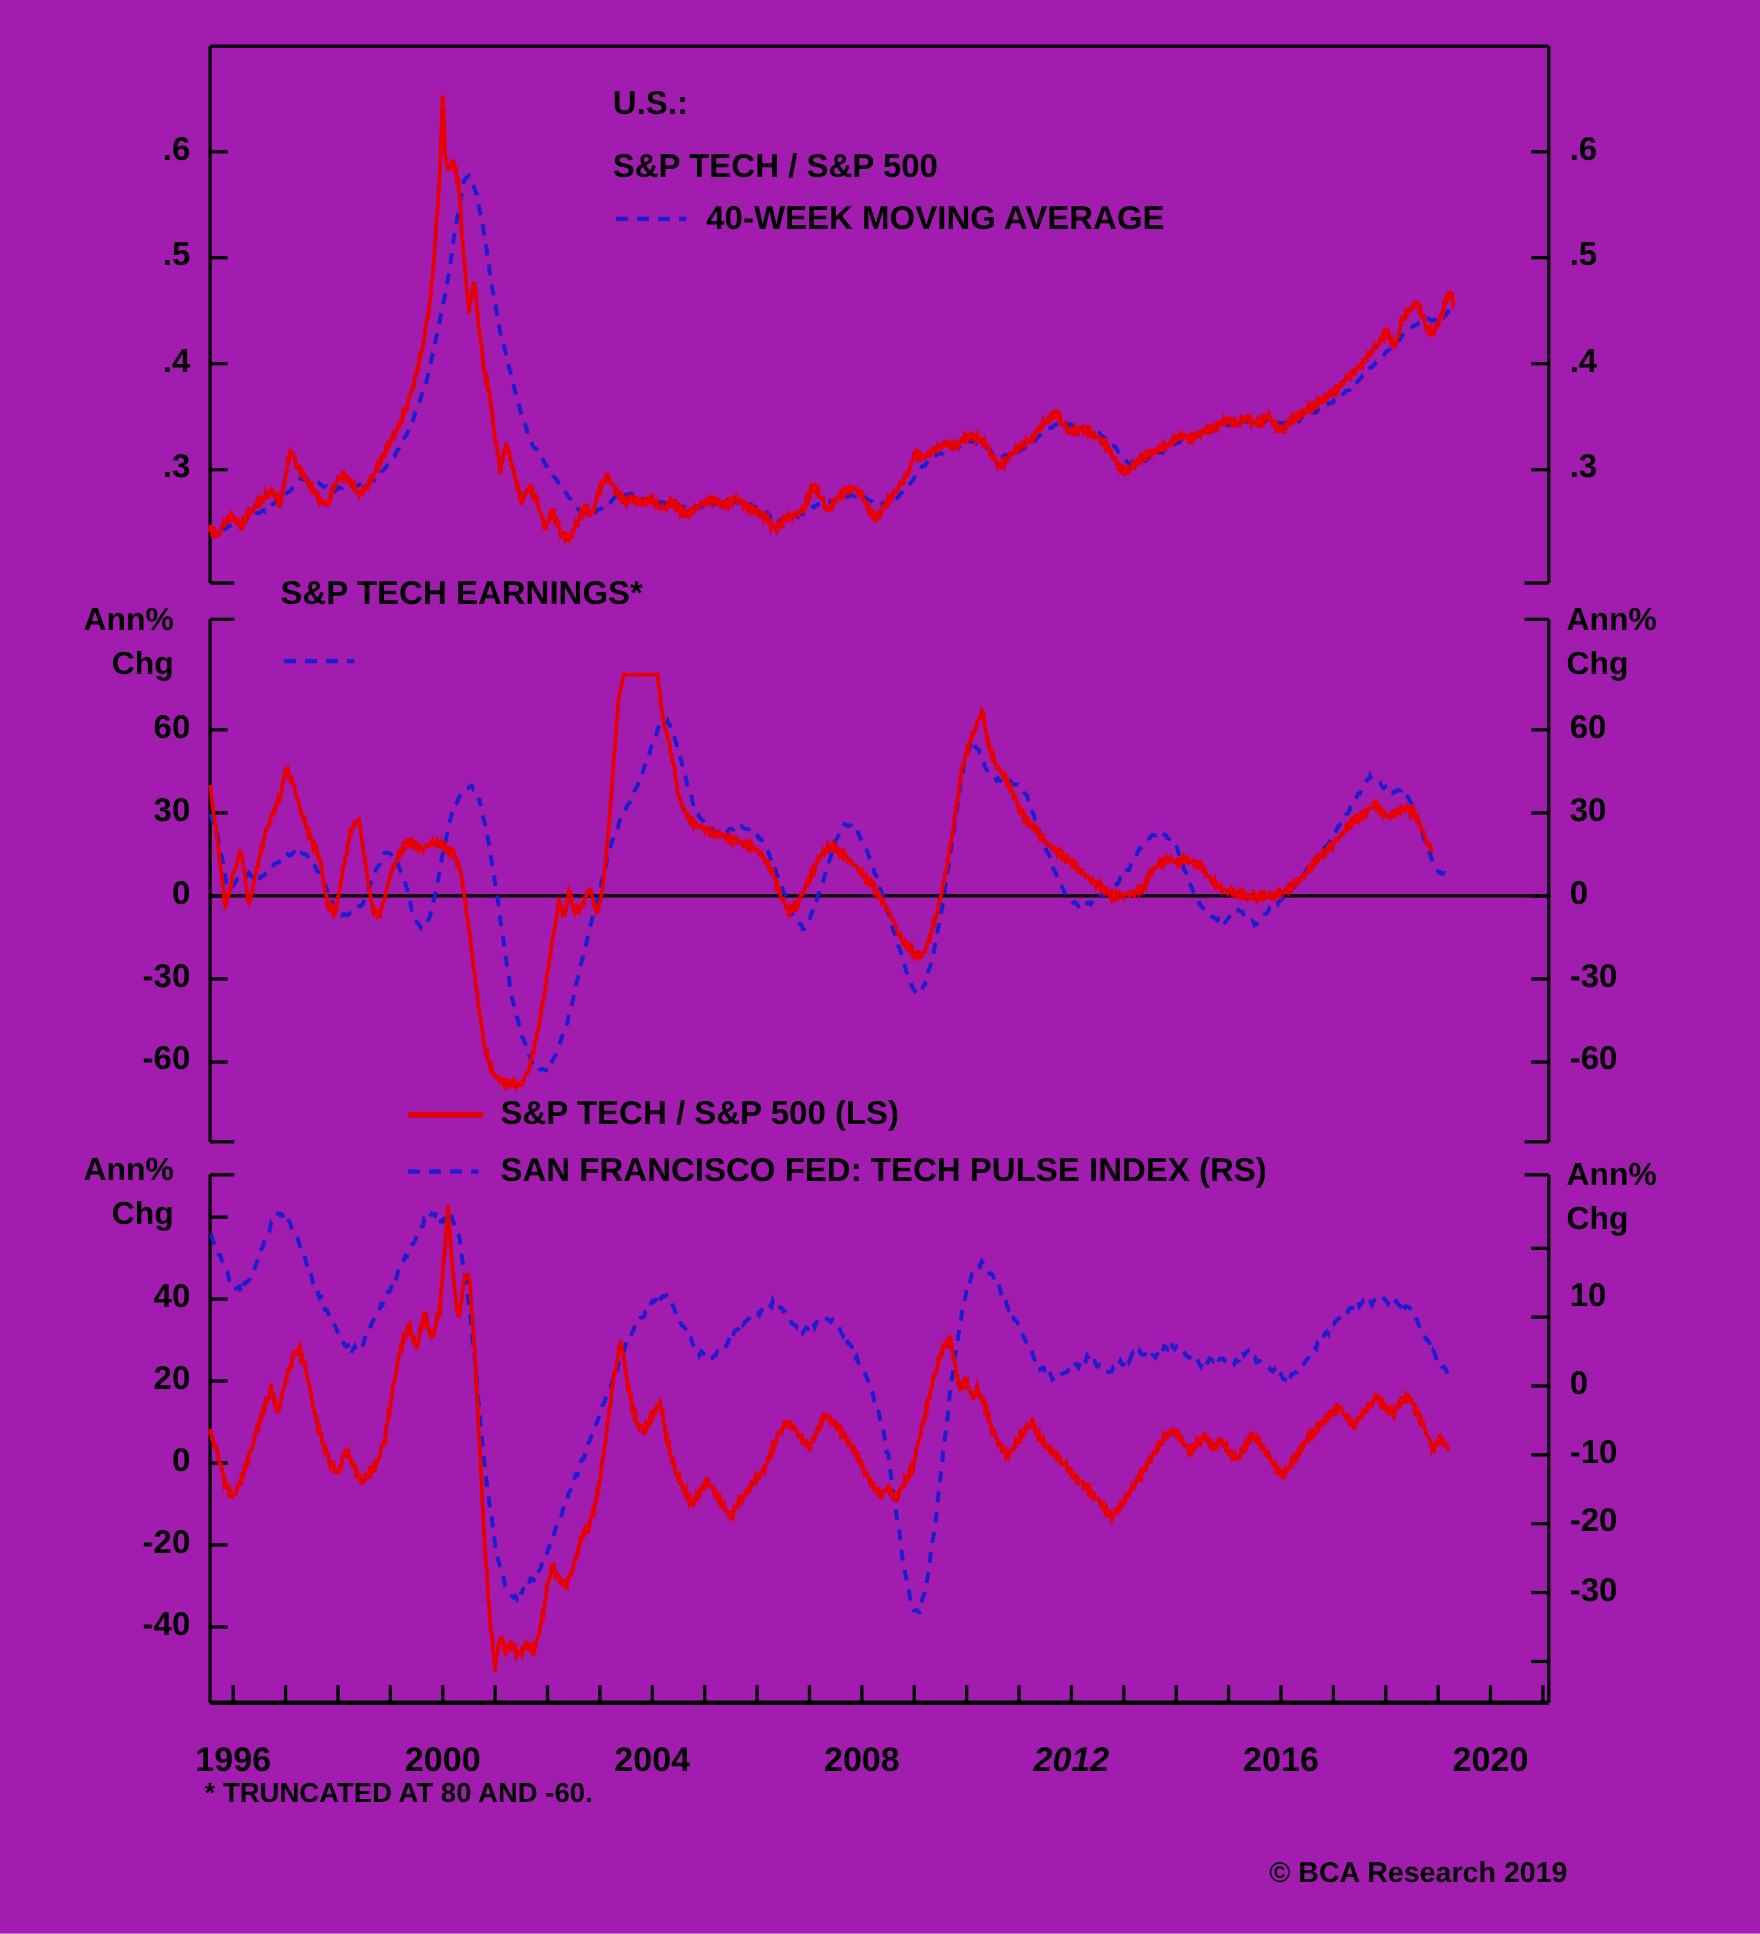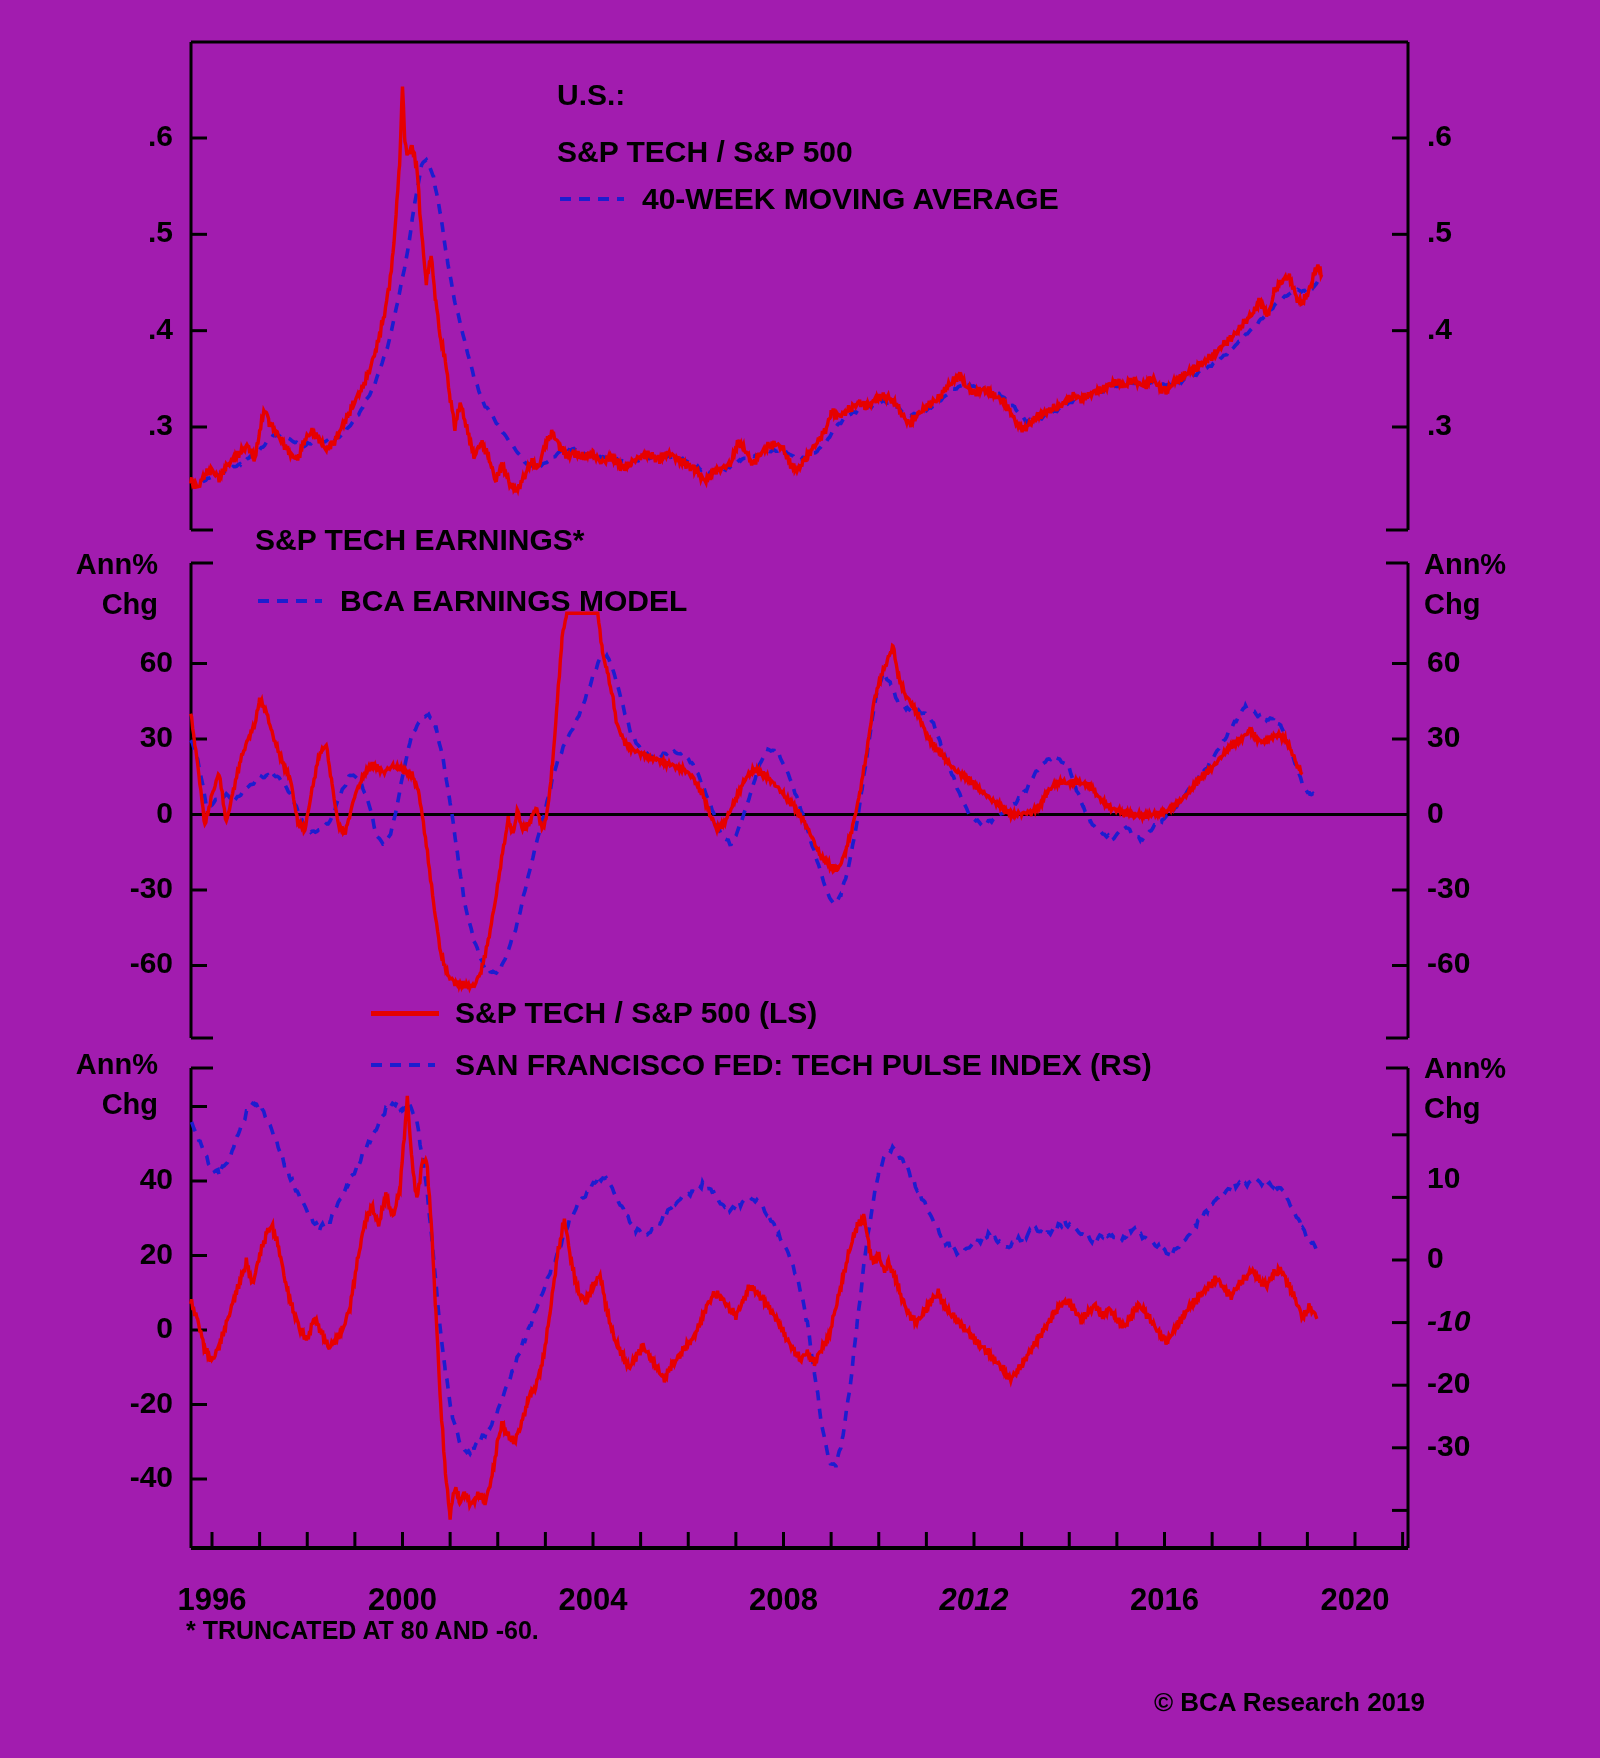--- a/index.html
+++ b/index.html
@@ -104,21 +104,20 @@
       <path d="M190.6 1303.9L191.6 1299.3L192.7 1308.4L193.7 1308.3L194.8 1316.1L195.8 1312.6L196.9 1317.7L197.7 1319.0L198.8 1324.8L199.8 1331.1L200.9 1331.2L201.9 1337.3L203.0 1339.6L204.0 1350.0L204.9 1348.0L205.9 1353.6L207.0 1348.3L208.0 1357.2L209.0 1355.3L210.1 1361.7L211.1 1356.2L212.0 1359.6L213.0 1358.1L214.1 1358.1L215.1 1355.9L216.2 1350.3L217.2 1349.6L218.3 1346.6L219.1 1350.3L220.2 1340.8L221.2 1341.3L222.3 1331.7L223.3 1336.3L224.4 1328.6L225.4 1329.6L226.3 1320.8L227.3 1320.0L228.4 1316.8L229.4 1316.1L230.5 1311.0L231.5 1305.4L232.6 1303.3L233.4 1299.4L234.5 1302.4L235.5 1292.5L236.6 1292.8L237.6 1284.1L238.7 1288.9L239.7 1280.2L240.6 1281.4L241.6 1272.8L242.7 1274.0L243.7 1270.6L244.8 1270.7L245.8 1264.5L246.3 1257.7L247.3 1267.0L248.4 1267.0L249.4 1278.0L250.5 1275.4L251.5 1282.3L252.5 1281.4L253.5 1282.1L254.6 1277.0L255.6 1272.6L256.7 1265.9L257.7 1262.2L258.8 1261.1L259.6 1254.2L260.7 1254.3L261.7 1244.1L262.8 1247.2L263.8 1240.6L264.9 1243.9L265.9 1232.9L266.8 1232.9L267.8 1228.0L268.9 1232.4L269.9 1228.3L271.0 1227.2L271.5 1226.5L272.6 1224.1L273.6 1235.1L274.7 1233.3L275.7 1240.9L276.8 1236.3L277.8 1246.0L278.7 1246.7L279.7 1255.8L280.8 1257.2L281.8 1262.3L282.9 1267.6L283.9 1275.2L285.0 1281.8L285.8 1282.4L286.9 1289.1L287.9 1288.5L289.0 1299.8L290.0 1298.1L291.1 1305.7L292.1 1302.3L293.0 1312.1L294.0 1312.6L295.1 1319.0L296.1 1316.5L297.2 1320.4L298.2 1322.8L299.2 1328.5L300.1 1332.2L301.2 1328.2L302.2 1332.6L303.2 1331.2L304.3 1339.6L305.3 1335.3L306.4 1340.4L307.3 1335.8L308.3 1339.3L309.3 1332.9L310.4 1333.3L311.4 1323.9L312.5 1323.5L313.5 1319.5L314.4 1318.9L315.4 1322.0L316.5 1319.4L317.5 1324.4L318.6 1324.8L319.6 1332.7L320.7 1328.8L321.5 1334.4L322.6 1330.4L323.6 1340.2L324.7 1338.2L325.7 1344.1L326.8 1339.7L327.8 1346.5L328.7 1348.1L329.7 1348.0L330.8 1346.2L331.8 1341.6L332.9 1343.3L333.9 1341.4L335.0 1344.6L335.8 1337.4L336.9 1339.7L337.9 1332.7L339.0 1339.1L340.0 1332.3L341.1 1334.3L342.1 1326.0L343.0 1328.9L344.0 1326.1L345.1 1324.1L346.1 1318.7L347.2 1313.5L348.2 1312.8L349.3 1309.7L350.1 1310.7L351.2 1296.7L352.2 1294.5L353.3 1283.4L354.3 1284.8L355.4 1272.2L356.4 1269.4L357.3 1258.2L358.3 1257.4L359.4 1251.3L360.4 1247.4L361.4 1238.6L362.5 1233.0L363.5 1229.8L364.4 1224.0L365.4 1225.3L366.5 1215.5L367.5 1217.4L368.6 1211.1L369.6 1215.8L370.7 1206.3L371.5 1207.2L372.6 1204.8L373.6 1213.5L374.7 1214.4L375.7 1218.9L376.8 1217.5L377.8 1221.9L378.7 1226.3L379.7 1220.2L380.8 1218.4L381.8 1207.8L382.9 1208.4L383.9 1201.2L385.0 1203.4L385.8 1192.4L386.9 1199.1L387.9 1197.6L389.0 1207.9L390.0 1207.9L391.1 1213.2L392.1 1211.9L393.0 1215.3L394.0 1214.6L395.1 1208.9L396.1 1205.7L397.2 1196.3L398.2 1197.1L399.3 1190.5L400.1 1191.9L401.2 1171.1L402.2 1162.3L403.3 1144.8L404.3 1139.2L405.4 1121.4L406.4 1110.8L407.3 1095.8L408.3 1111.2L409.4 1127.8L410.4 1140.6L411.5 1154.5L412.0 1158.2L413.1 1172.2L414.1 1177.2L415.2 1190.6L416.2 1192.3L416.8 1197.2L417.8 1194.1L418.9 1184.1L419.9 1183.1L421.0 1168.8L421.6 1165.3L422.6 1160.9L423.6 1162.4L424.7 1162.1L425.7 1159.6L426.3 1161.3L427.4 1166.9L428.4 1186.9L429.5 1196.2L430.5 1214.3L431.1 1220.7L432.1 1236.6L433.2 1261.3L434.2 1279.9L435.3 1305.4L435.8 1309.1L436.9 1331.2L437.9 1348.9L439.0 1373.9L440.0 1394.1L440.6 1402.7L441.6 1420.9L442.7 1428.9L443.7 1451.2L444.8 1461.5L445.4 1473.7L446.4 1482.8L447.5 1489.5L448.5 1503.3L449.6 1511.8L450.1 1519.6L451.2 1506.7L452.2 1502.8L453.3 1493.5L454.3 1492.5L454.9 1490.5L455.9 1487.2L457.0 1493.7L458.0 1491.2L459.1 1502.4L459.7 1503.7L460.7 1502.1L461.7 1498.4L462.8 1495.3L463.8 1497.1L464.4 1491.6L465.5 1499.1L466.5 1493.5L467.6 1499.2L468.6 1498.0L469.7 1505.8L470.7 1503.7L471.6 1503.3L472.6 1501.8L473.7 1500.1L474.7 1503.1L475.7 1497.9L476.8 1498.0L477.8 1491.8L478.7 1496.1L479.7 1493.2L480.8 1499.7L481.8 1493.1L482.9 1499.5L483.9 1497.6L485.0 1505.0L485.8 1501.1L486.9 1495.5L487.9 1491.1L489.0 1488.1L490.0 1486.8L491.1 1479.1L492.1 1475.8L493.0 1466.7L494.0 1468.1L495.1 1457.1L496.1 1455.3L497.2 1441.1L497.8 1439.0L498.8 1437.4L499.8 1433.3L500.9 1430.6L501.9 1421.3L502.5 1425.1L503.6 1423.8L504.6 1432.7L505.7 1430.9L506.7 1434.5L507.3 1434.7L508.3 1431.6L509.4 1440.4L510.4 1436.6L511.5 1441.8L512.5 1435.7L513.6 1444.0L514.4 1440.6L515.5 1442.3L516.5 1434.6L517.6 1433.3L518.6 1430.0L519.7 1430.8L520.7 1427.5L521.6 1420.7L522.6 1419.6L523.7 1412.9L524.7 1416.2L525.8 1407.0L526.8 1406.7L527.8 1396.5L528.7 1399.2L529.8 1394.7L530.8 1397.4L531.8 1389.7L532.9 1391.1L533.9 1388.5L535.0 1390.9L535.8 1388.0L536.9 1379.8L537.9 1378.6L539.0 1373.2L540.0 1375.3L541.1 1365.9L542.1 1365.2L543.0 1355.3L544.0 1356.1L545.1 1345.2L546.1 1342.3L547.2 1328.5L548.2 1325.9L549.3 1317.3L550.1 1313.2L551.2 1304.6L552.2 1293.1L553.3 1287.4L554.3 1278.8L555.4 1275.0L556.4 1261.2L557.3 1257.1L558.3 1246.2L559.4 1249.1L560.4 1238.8L561.5 1237.3L562.5 1224.9L563.6 1225.4L564.4 1218.8L565.5 1227.4L566.5 1231.9L567.6 1236.6L568.6 1245.4L569.7 1252.4L570.7 1261.6L571.6 1260.4L572.6 1269.0L573.7 1268.8L574.7 1281.4L575.8 1279.9L576.8 1288.1L577.9 1285.8L578.7 1294.2L579.8 1294.8L580.8 1298.0L581.9 1295.7L582.9 1296.6L584.0 1299.5L585.0 1301.6L585.9 1304.3L586.9 1295.4L588.0 1297.7L589.0 1291.8L590.0 1297.2L591.1 1288.4L592.1 1290.0L593.0 1282.0L594.0 1286.5L595.1 1283.0L596.1 1283.6L597.2 1277.6L598.2 1277.4L599.3 1276.9L600.1 1275.0L601.2 1283.1L602.2 1282.5L603.3 1292.6L604.3 1295.1L605.4 1307.2L606.4 1305.5L607.3 1313.4L608.3 1312.2L609.4 1323.1L610.4 1323.7L611.5 1329.8L612.5 1328.5L613.6 1335.6L614.4 1339.9L615.5 1341.2L616.5 1344.5L617.6 1341.6L618.6 1348.5L619.7 1348.4L620.7 1355.8L621.6 1350.3L622.6 1356.7L623.7 1354.2L624.7 1364.0L625.8 1361.4L626.8 1366.1L627.9 1362.9L628.7 1367.4L629.8 1368.3L630.8 1365.9L631.9 1364.0L632.9 1358.7L634.0 1361.6L635.0 1358.1L635.9 1361.5L636.9 1351.9L638.0 1355.2L639.0 1349.2L640.1 1355.2L641.1 1347.4L642.1 1348.7L643.0 1343.2L644.1 1348.1L645.1 1350.8L646.1 1351.9L647.2 1352.0L648.2 1351.7L649.3 1357.3L650.2 1356.2L651.2 1362.6L652.2 1356.4L653.3 1363.6L654.3 1361.2L655.4 1370.1L656.4 1364.5L657.3 1368.8L658.3 1367.1L659.4 1373.3L660.4 1374.4L661.5 1375.7L662.5 1374.9L663.6 1376.4L664.4 1382.3L665.5 1376.8L666.5 1378.2L667.6 1368.7L668.6 1372.5L669.7 1366.5L670.7 1370.8L671.6 1362.6L672.6 1364.1L673.7 1359.6L674.7 1364.0L675.8 1360.7L676.8 1359.6L677.9 1355.5L678.7 1354.8L679.8 1358.5L680.8 1353.5L681.9 1354.2L682.9 1346.2L684.0 1350.9L685.0 1345.6L685.9 1350.5L686.9 1342.0L688.0 1344.5L689.0 1340.0L690.1 1345.0L691.1 1339.9L692.2 1339.4L693.0 1337.5L694.1 1335.0L695.1 1337.1L696.2 1331.5L697.2 1330.6L698.3 1323.4L699.3 1327.4L700.2 1322.4L701.2 1325.1L702.3 1314.3L703.3 1316.4L704.3 1310.1L705.4 1313.6L706.4 1305.3L707.3 1304.3L708.3 1301.9L709.4 1301.5L710.4 1302.5L711.5 1297.6L712.5 1296.4L713.6 1291.3L714.4 1297.1L715.5 1293.2L716.5 1298.4L717.6 1290.8L718.6 1297.2L719.7 1294.0L720.7 1300.7L721.6 1297.0L722.6 1298.4L723.7 1299.0L724.7 1303.1L725.8 1305.7L726.8 1304.4L727.9 1305.9L728.7 1305.0L729.8 1313.4L730.8 1309.6L731.9 1314.5L732.9 1307.9L734.0 1315.6L735.0 1312.8L735.9 1319.7L736.9 1312.1L738.0 1311.1L739.0 1307.6L740.1 1308.8L741.1 1305.7L742.2 1301.2L743.0 1301.5L744.1 1296.0L745.1 1300.5L746.2 1293.0L747.2 1293.9L748.3 1284.8L749.3 1289.9L750.2 1285.3L751.2 1290.8L752.3 1285.4L753.3 1289.1L754.4 1288.5L755.4 1293.6L756.4 1292.0L757.3 1291.6L758.4 1294.5L759.4 1293.7L760.4 1300.4L761.5 1295.8L762.5 1299.6L763.6 1294.8L764.4 1304.0L765.5 1301.6L766.5 1307.4L767.6 1301.8L768.6 1307.5L769.7 1307.1L770.7 1313.1L771.6 1313.3L772.6 1311.5L773.7 1314.8L774.7 1315.8L775.8 1321.5L776.8 1317.6L777.9 1321.5L778.7 1318.9L779.8 1329.0L780.8 1326.2L781.9 1332.2L782.9 1327.0L784.0 1334.7L785.0 1334.2L785.9 1340.4L786.9 1339.6L788.0 1339.1L789.0 1342.2L790.1 1344.1L791.1 1348.2L792.2 1344.7L793.0 1350.4L794.1 1346.9L795.1 1356.4L796.2 1352.1L797.2 1357.4L798.3 1351.8L799.3 1360.2L800.2 1360.4L801.2 1361.5L802.3 1356.6L803.3 1354.9L804.4 1354.9L805.4 1355.0L806.5 1354.6L807.3 1349.7L808.4 1355.1L809.4 1352.6L810.5 1361.7L811.5 1356.7L812.6 1361.9L813.6 1356.9L814.5 1365.8L815.5 1361.4L816.6 1361.6L817.6 1354.5L818.6 1353.5L819.7 1351.9L820.7 1351.4L821.6 1351.7L822.6 1343.7L823.7 1346.0L824.7 1341.2L825.8 1346.1L826.8 1337.3L827.9 1339.3L828.7 1333.5L829.8 1336.0L830.8 1328.1L831.9 1326.2L832.9 1316.2L834.0 1314.9L835.0 1310.4L835.9 1308.5L836.9 1304.9L838.0 1295.3L839.0 1294.9L840.1 1288.3L841.1 1289.1L842.2 1277.6L843.0 1279.2L844.1 1269.4L845.1 1272.5L846.2 1263.3L847.2 1261.6L848.3 1251.3L849.3 1251.7L850.2 1249.4L851.2 1245.6L852.3 1241.6L853.3 1234.5L854.4 1235.2L855.4 1230.3L856.5 1230.8L857.3 1222.2L858.4 1225.5L859.4 1219.6L860.5 1226.1L861.5 1219.0L862.6 1220.9L863.6 1214.0L864.5 1218.3L865.5 1225.7L866.6 1231.9L867.6 1236.6L868.7 1241.1L869.2 1251.2L870.3 1250.9L871.3 1260.0L872.4 1256.1L873.4 1262.8L874.0 1262.5L875.0 1259.4L876.1 1263.2L877.1 1255.4L878.2 1257.3L878.8 1252.0L879.8 1259.6L880.8 1262.3L881.9 1265.5L882.9 1266.0L883.5 1266.8L884.6 1272.6L885.6 1267.0L886.7 1270.6L887.7 1261.0L888.3 1259.6L889.3 1265.1L890.4 1266.7L891.4 1272.8L892.5 1269.0L893.5 1274.8L894.6 1273.6L895.4 1281.5L896.5 1279.3L897.5 1286.2L898.6 1283.3L899.6 1293.2L900.7 1294.2L901.7 1301.0L902.6 1299.0L903.6 1299.8L904.7 1305.1L905.7 1307.3L906.8 1311.7L907.8 1308.7L908.8 1314.4L909.7 1311.6L910.8 1320.6L911.8 1315.2L912.8 1320.2L913.9 1315.5L914.9 1324.1L916.0 1321.8L916.8 1323.9L917.9 1319.0L918.9 1317.8L920.0 1318.7L921.0 1317.6L922.1 1316.4L923.1 1310.6L924.0 1312.3L925.0 1307.4L926.1 1312.9L927.1 1304.1L928.2 1306.7L929.2 1299.8L930.3 1306.3L931.1 1300.1L932.2 1300.6L933.2 1295.6L934.3 1296.8L935.3 1297.3L936.4 1297.0L937.4 1294.8L938.3 1288.7L939.3 1296.4L940.4 1295.9L941.4 1304.2L942.5 1298.9L943.5 1305.7L944.6 1303.3L945.4 1311.1L946.5 1308.5L947.5 1311.5L948.6 1308.3L949.6 1313.4L950.7 1314.8L951.7 1316.9L952.6 1316.2L953.6 1312.8L954.7 1319.5L955.7 1318.2L956.8 1324.1L957.8 1317.8L958.9 1323.9L959.7 1319.6L960.8 1328.2L961.8 1324.0L962.9 1327.6L963.9 1324.3L965.0 1330.7L966.0 1330.7L966.9 1330.6L967.9 1331.5L969.0 1329.7L970.0 1336.1L971.0 1335.0L972.1 1339.4L973.1 1333.7L974.0 1339.1L975.0 1336.5L976.1 1344.9L977.1 1339.5L978.2 1343.8L979.2 1340.4L980.3 1347.9L981.1 1346.9L982.2 1346.8L983.2 1346.9L984.3 1346.8L985.3 1352.5L986.4 1351.6L987.4 1354.5L988.3 1348.3L989.3 1355.8L990.4 1353.3L991.4 1361.2L992.5 1354.8L993.5 1359.9L994.6 1356.8L995.4 1362.4L996.5 1362.6L997.5 1363.0L998.6 1362.4L999.6 1364.1L1000.7 1368.6L1001.7 1367.8L1002.6 1370.2L1003.6 1365.1L1004.7 1373.7L1005.7 1371.7L1006.8 1379.3L1007.8 1372.9L1008.9 1379.4L1009.7 1376.8L1010.8 1381.1L1011.8 1377.4L1012.9 1376.2L1013.9 1373.0L1015.0 1374.1L1016.0 1375.1L1016.9 1370.9L1017.9 1371.7L1019.0 1364.4L1020.0 1369.9L1021.1 1364.5L1022.1 1367.8L1023.1 1358.0L1024.0 1361.3L1025.1 1357.0L1026.1 1361.2L1027.1 1355.2L1028.2 1354.4L1029.2 1350.4L1030.3 1352.3L1031.2 1352.6L1032.2 1347.0L1033.2 1347.0L1034.3 1341.2L1035.3 1346.4L1036.4 1340.7L1037.4 1343.0L1038.3 1334.1L1039.3 1338.2L1040.4 1333.6L1041.4 1337.7L1042.5 1330.2L1043.5 1330.5L1044.6 1326.3L1045.4 1327.5L1046.5 1328.4L1047.5 1323.0L1048.6 1322.4L1049.6 1318.1L1050.7 1322.6L1051.7 1316.7L1052.6 1319.1L1053.6 1309.9L1054.7 1315.0L1055.7 1309.9L1056.8 1313.8L1057.8 1305.1L1058.9 1306.6L1059.7 1303.9L1060.8 1305.8L1061.8 1305.9L1062.9 1302.1L1063.9 1302.2L1065.0 1300.5L1066.0 1305.0L1066.9 1299.9L1067.9 1304.7L1069.0 1298.8L1070.0 1307.4L1071.1 1304.5L1072.1 1310.6L1073.2 1303.9L1074.0 1308.2L1075.1 1309.5L1076.1 1314.3L1077.2 1314.6L1078.2 1313.9L1079.3 1315.9L1080.3 1317.7L1081.2 1324.2L1082.2 1317.2L1083.3 1319.4L1084.3 1312.2L1085.3 1318.9L1086.4 1313.1L1087.4 1316.5L1088.3 1309.3L1089.3 1311.6L1090.4 1309.5L1091.4 1312.0L1092.5 1307.8L1093.5 1305.5L1094.6 1304.5L1095.4 1303.8L1096.5 1310.7L1097.5 1306.2L1098.6 1310.9L1099.6 1307.5L1100.7 1316.9L1101.7 1313.1L1102.6 1319.0L1103.6 1311.2L1104.7 1315.0L1105.7 1312.2L1106.8 1314.7L1107.8 1309.0L1108.9 1308.1L1109.7 1309.0L1110.8 1310.1L1111.8 1315.4L1112.9 1311.1L1113.9 1315.6L1115.0 1313.4L1116.0 1322.2L1116.9 1318.7L1117.9 1323.4L1119.0 1317.7L1120.0 1325.0L1121.1 1323.4L1122.1 1328.1L1123.2 1323.3L1124.0 1325.3L1125.1 1326.1L1126.1 1324.5L1127.2 1324.8L1128.2 1317.8L1129.3 1318.9L1130.3 1314.6L1131.2 1320.8L1132.2 1312.7L1133.3 1314.7L1134.3 1306.5L1135.4 1312.1L1136.4 1306.7L1137.4 1308.5L1138.3 1303.4L1139.4 1304.6L1140.4 1307.5L1141.4 1309.2L1142.5 1310.4L1143.5 1307.1L1144.6 1310.9L1145.4 1310.0L1146.5 1318.7L1147.5 1313.1L1148.6 1318.5L1149.6 1314.2L1150.7 1323.6L1151.7 1320.3L1152.6 1325.5L1153.6 1322.5L1154.7 1326.1L1155.7 1328.7L1156.8 1331.2L1157.8 1331.3L1158.9 1329.9L1159.7 1335.9L1160.8 1334.1L1161.8 1341.1L1162.9 1334.5L1163.9 1339.6L1165.0 1335.6L1166.0 1344.5L1166.9 1341.7L1167.9 1342.0L1169.0 1335.3L1170.0 1337.2L1171.1 1335.5L1172.1 1334.9L1173.2 1330.4L1174.0 1327.3L1175.1 1330.5L1176.1 1326.4L1177.2 1329.4L1178.2 1320.1L1179.3 1322.8L1180.3 1316.9L1181.2 1323.8L1182.2 1316.7L1183.3 1317.4L1184.3 1310.5L1185.4 1314.0L1186.4 1310.9L1187.5 1310.6L1188.3 1308.5L1189.4 1304.1L1190.4 1307.6L1191.5 1304.4L1192.5 1306.3L1193.6 1298.2L1194.6 1301.8L1195.5 1298.1L1196.5 1304.2L1197.6 1296.4L1198.6 1298.2L1199.6 1292.0L1200.7 1297.1L1201.7 1293.2L1202.6 1294.0L1203.6 1291.2L1204.7 1288.5L1205.7 1291.4L1206.8 1288.4L1207.8 1289.0L1208.9 1281.8L1209.7 1287.5L1210.8 1282.4L1211.8 1288.0L1212.9 1279.2L1213.9 1281.7L1215.0 1275.8L1216.0 1281.7L1216.9 1279.3L1217.9 1280.2L1219.0 1279.5L1220.0 1281.4L1221.1 1286.0L1222.1 1286.0L1223.2 1287.9L1224.0 1285.0L1225.1 1292.3L1226.1 1289.6L1227.2 1296.6L1228.2 1289.5L1229.3 1295.0L1230.3 1291.6L1231.2 1299.7L1232.2 1295.2L1233.3 1293.4L1234.3 1288.9L1235.4 1289.3L1236.4 1289.4L1237.5 1286.3L1238.3 1287.1L1239.4 1280.0L1240.4 1285.4L1241.5 1280.5L1242.5 1284.3L1243.6 1275.0L1244.6 1279.2L1245.5 1275.6L1246.5 1280.4L1247.6 1274.7L1248.6 1274.3L1249.7 1270.2L1250.7 1272.6L1251.7 1271.8L1252.6 1269.8L1253.7 1272.6L1254.7 1269.6L1255.7 1277.6L1256.8 1275.4L1257.8 1280.9L1258.9 1274.8L1259.8 1282.8L1260.8 1279.9L1261.8 1286.4L1262.9 1280.9L1263.9 1283.2L1265.0 1280.7L1266.0 1286.0L1266.9 1287.8L1267.9 1282.5L1269.0 1281.4L1270.0 1276.8L1271.1 1281.0L1272.1 1275.5L1273.2 1276.7L1274.0 1269.3L1275.1 1275.0L1276.1 1270.8L1277.2 1276.0L1278.2 1268.3L1279.3 1270.8L1280.3 1267.2L1281.2 1271.4L1282.2 1274.0L1283.3 1273.1L1284.3 1275.4L1285.4 1276.3L1286.4 1283.4L1287.5 1281.7L1288.3 1287.4L1289.4 1282.2L1290.4 1291.5L1291.5 1289.6L1292.5 1297.1L1293.6 1291.5L1294.6 1298.0L1295.5 1298.4L1296.5 1304.5L1297.6 1305.8L1298.6 1306.3L1299.7 1308.9L1300.7 1312.0L1301.8 1318.4L1302.6 1316.8L1303.7 1318.2L1304.7 1310.1L1305.8 1316.1L1306.8 1310.0L1307.9 1313.1L1308.9 1303.5L1309.8 1307.2L1310.8 1307.4L1311.9 1312.9L1312.9 1311.4L1313.9 1312.0L1315.0 1313.3L1316.0 1316.7L1316.9 1318.8" fill="none" stroke="#e60000" stroke-width="3.4" stroke-linejoin="miter" stroke-linecap="butt"></path>
     </svg>
 
   <div class="txt leg" style="left:557px;top:78px;">U.S.:</div>
   <div class="txt leg" style="left:557px;top:135px;">S&amp;P TECH / S&amp;P 500</div>
   <div class="dash-sample" style="left: 560px; top: 197px; width: 64px; background: repeating-linear-gradient(90deg, rgb(29, 29, 207) 0px, rgb(29, 29, 207) 11px, transparent 11px, transparent 19px);"></div>
   <div class="txt leg" style="left:642px;top:182px;">40-WEEK MOVING AVERAGE</div>
 
   <div class="txt leg" style="left:255px;top:523px;">S&amp;P TECH EARNINGS*</div>
   <div class="dash-sample" style="left: 258px; top: 599px; width: 64px; background: repeating-linear-gradient(90deg, rgb(29, 29, 207) 0px, rgb(29, 29, 207) 11px, transparent 11px, transparent 19px);"></div>
-  <div class="txt leg" style="left:340px;top:584px;">BCA EARNINGS MODEL</div>
 
   <div class="solid-sample" style="left: 371px; top: 1011px; width: 68px; background: rgb(230, 0, 0);"></div>
   <div class="txt leg" style="left:455px;top:996px;">S&amp;P TECH / S&amp;P 500 (LS)</div>
   <div class="dash-sample" style="left: 371px; top: 1063px; width: 64px; background: repeating-linear-gradient(90deg, rgb(29, 29, 207) 0px, rgb(29, 29, 207) 11px, transparent 11px, transparent 19px);"></div>
   <div class="txt leg" style="left:455px;top:1048px;">SAN FRANCISCO FED: TECH PULSE INDEX (RS)</div>
 
   <div class="txt annlab r-align" style="left:40px;width:118px;top:549px;">Ann%</div>
   <div class="txt annlab r-align" style="left:40px;width:118px;top:589px;">Chg</div>
   <div class="txt annlab" style="left:1424px;top:549px;">Ann%</div>
   <div class="txt annlab" style="left:1424px;top:589px;">Chg</div>
@@ -148,21 +147,21 @@
     <div class="txt ticklab" style="left: 1427px; top: 870.998px;">-30</div>
     <div class="txt ticklab" style="left: 33px; width: 140px; text-align: right; top: 946.496px;">-60</div>
     <div class="txt ticklab" style="left: 1427px; top: 946.496px;">-60</div>
     <div class="txt ticklab" style="left: 33px; width: 140px; text-align: right; top: 1162px;">40</div>
     <div class="txt ticklab" style="left: 33px; width: 140px; text-align: right; top: 1236.5px;">20</div>
     <div class="txt ticklab" style="left: 33px; width: 140px; text-align: right; top: 1311px;">0</div>
     <div class="txt ticklab" style="left: 33px; width: 140px; text-align: right; top: 1385.5px;">-20</div>
     <div class="txt ticklab" style="left: 33px; width: 140px; text-align: right; top: 1460px;">-40</div>
     <div class="txt ticklab" style="left: 1427px; top: 1161px;">10</div>
     <div class="txt ticklab" style="left: 1427px; top: 1241px;">0</div>
-    <div class="txt ticklab" style="left: 1427px; top: 1303.6px; font-style: italic;">-10</div>
+    <div class="txt ticklab" style="left: 1427px; top: 1303.6px;">-10</div>
     <div class="txt ticklab" style="left: 1427px; top: 1366.2px;">-20</div>
     <div class="txt ticklab" style="left: 1427px; top: 1428.8px;">-30</div>
     <div class="txt yearlab" style="left: 142px; width: 140px; text-align: center; top: 1561px;">1996</div>
     <div class="txt yearlab" style="left: 332.5px; width: 140px; text-align: center; top: 1561px;">2000</div>
     <div class="txt yearlab" style="left: 523px; width: 140px; text-align: center; top: 1561px;">2004</div>
     <div class="txt yearlab" style="left: 713.5px; width: 140px; text-align: center; top: 1561px;">2008</div>
     <div class="txt yearlab" style="left: 904px; width: 140px; text-align: center; top: 1561px; font-style: italic;">2012</div>
     <div class="txt yearlab" style="left: 1094.5px; width: 140px; text-align: center; top: 1561px;">2016</div>
     <div class="txt yearlab" style="left: 1285px; width: 140px; text-align: center; top: 1561px;">2020</div>
   </div>

